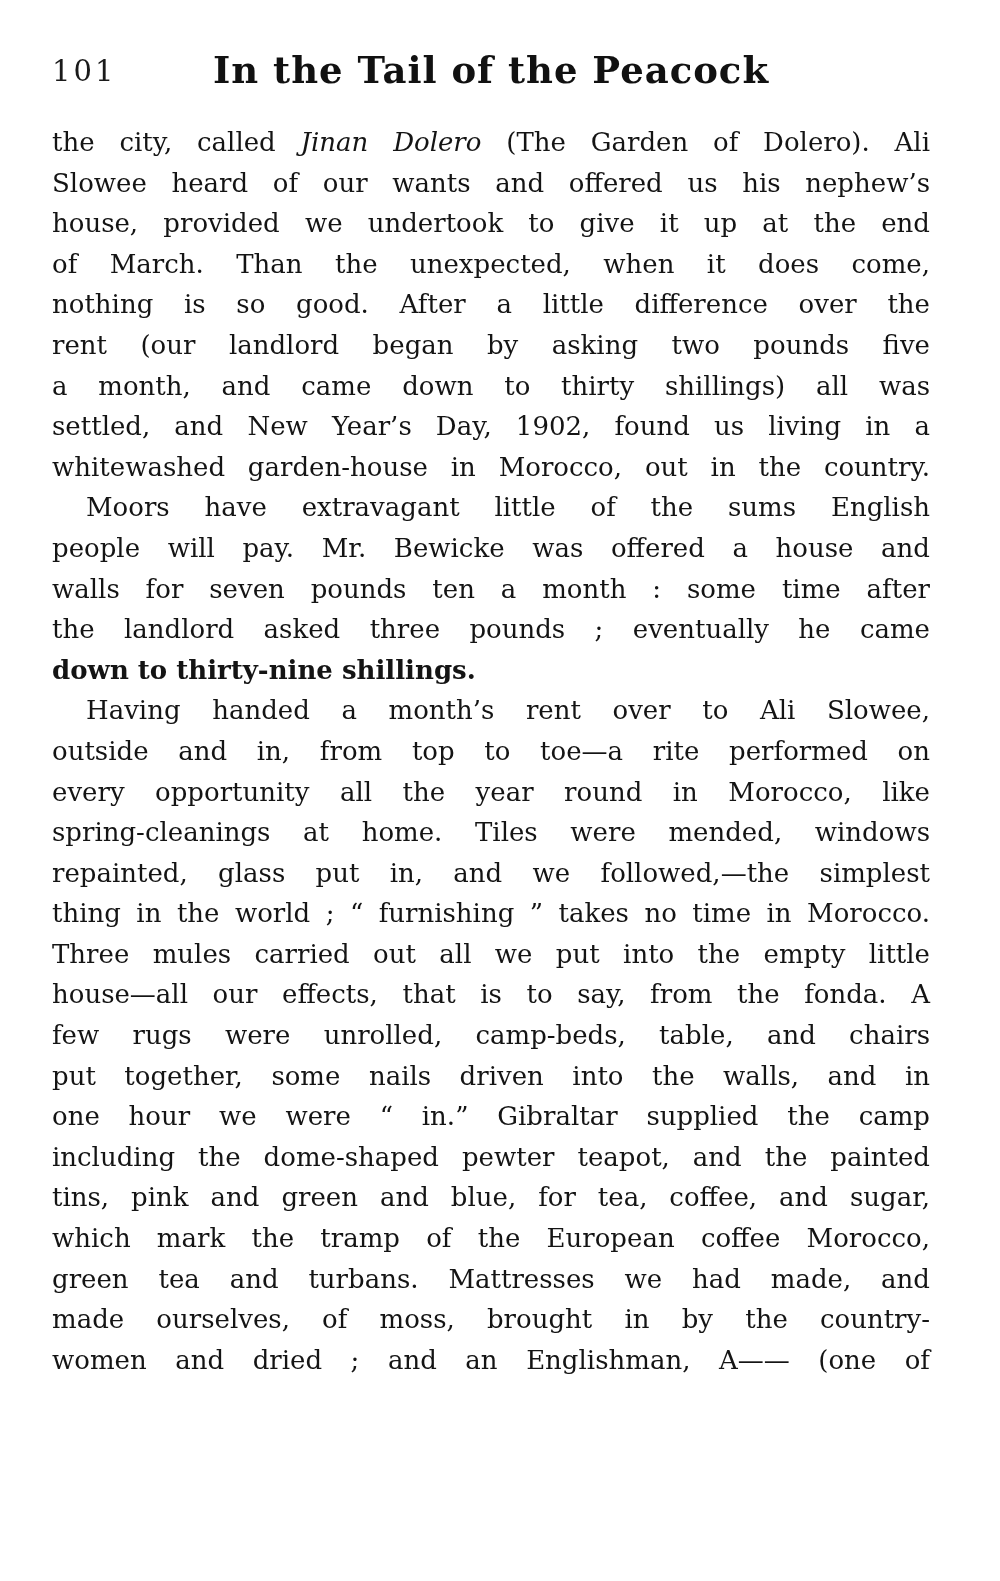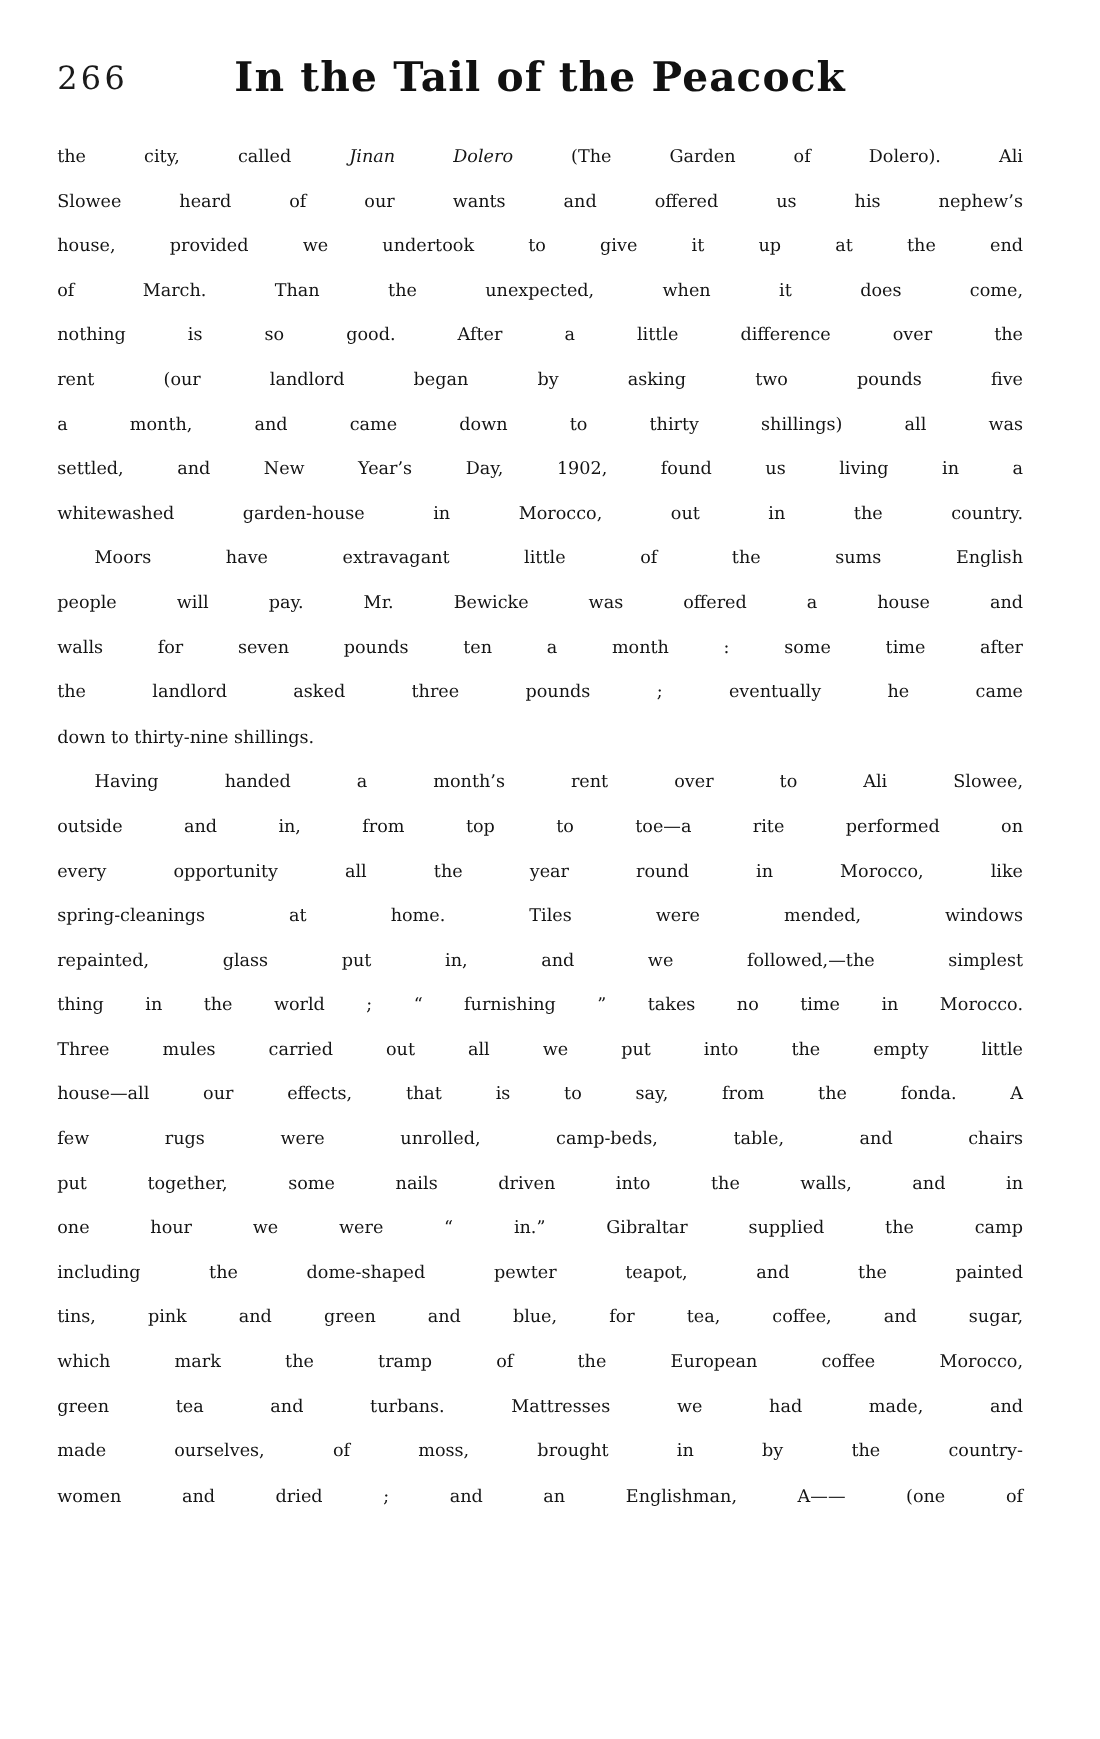--- a/index.html
+++ b/index.html
@@ -42,47 +42,48 @@
     font-weight: bold;
     letter-spacing: 1px;
     color: #111111;
     white-space: nowrap;
   }
   .page-body {
     position: absolute;
     top: 122px;
     left: 52px;
     width: 878px;
-    font-size: 16px;
+    font-size: 26px;
     line-height: 40.6px;
   }
   .paragraph {
     margin: 0;
   }
   .paragraph.indent .line:first-child {
     text-indent: 34px;
   }
   .line {
     text-align: justify;
     text-align-last: justify;
     white-space: normal;
   }
   .line.no-just {
     text-align-last: left;
+    font-weight: bold;
   }
   .line i {
     font-style: italic;
   }
 </style>
 </head>
 <body style="background: rgb(255, 255, 255); color: rgb(20, 20, 20);">
 
 <div class="page">
   <div class="header">
-    <span class="page-number">266</span>
+    <span class="page-number">101</span>
     <span class="page-title">In the Tail of the Peacock</span>
   </div>
   <div class="page-body">
       <div class="paragraph">
         <div class="line">the city, called <i>Jinan Dolero</i> (The Garden of Dolero).  Ali</div>
         <div class="line">Slowee heard of our wants and offered us his nephew’s</div>
         <div class="line">house, provided we undertook to give it up at the end</div>
         <div class="line">of March.  Than the unexpected, when it does come,</div>
         <div class="line">nothing is so good.  After a little difference over the</div>
         <div class="line">rent (our landlord began by asking two pounds five</div>

